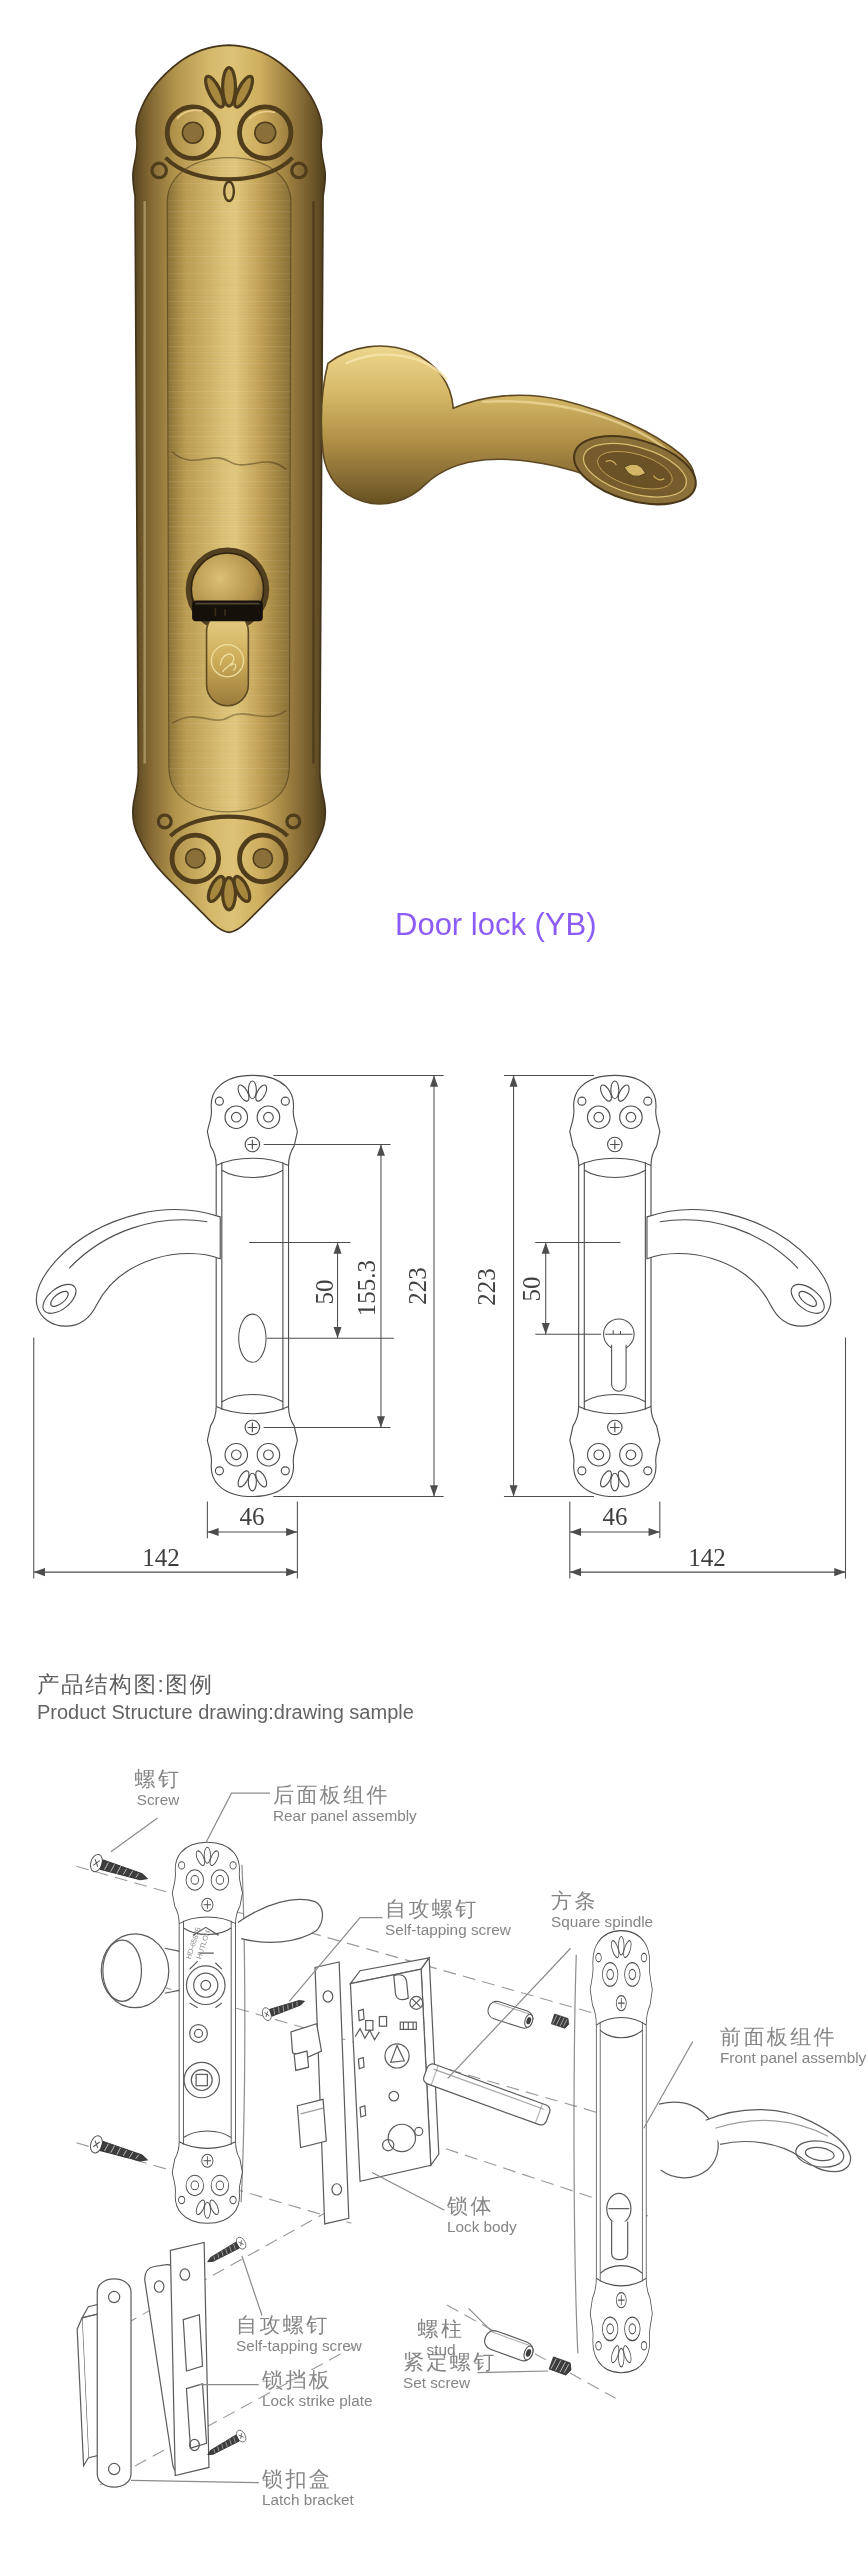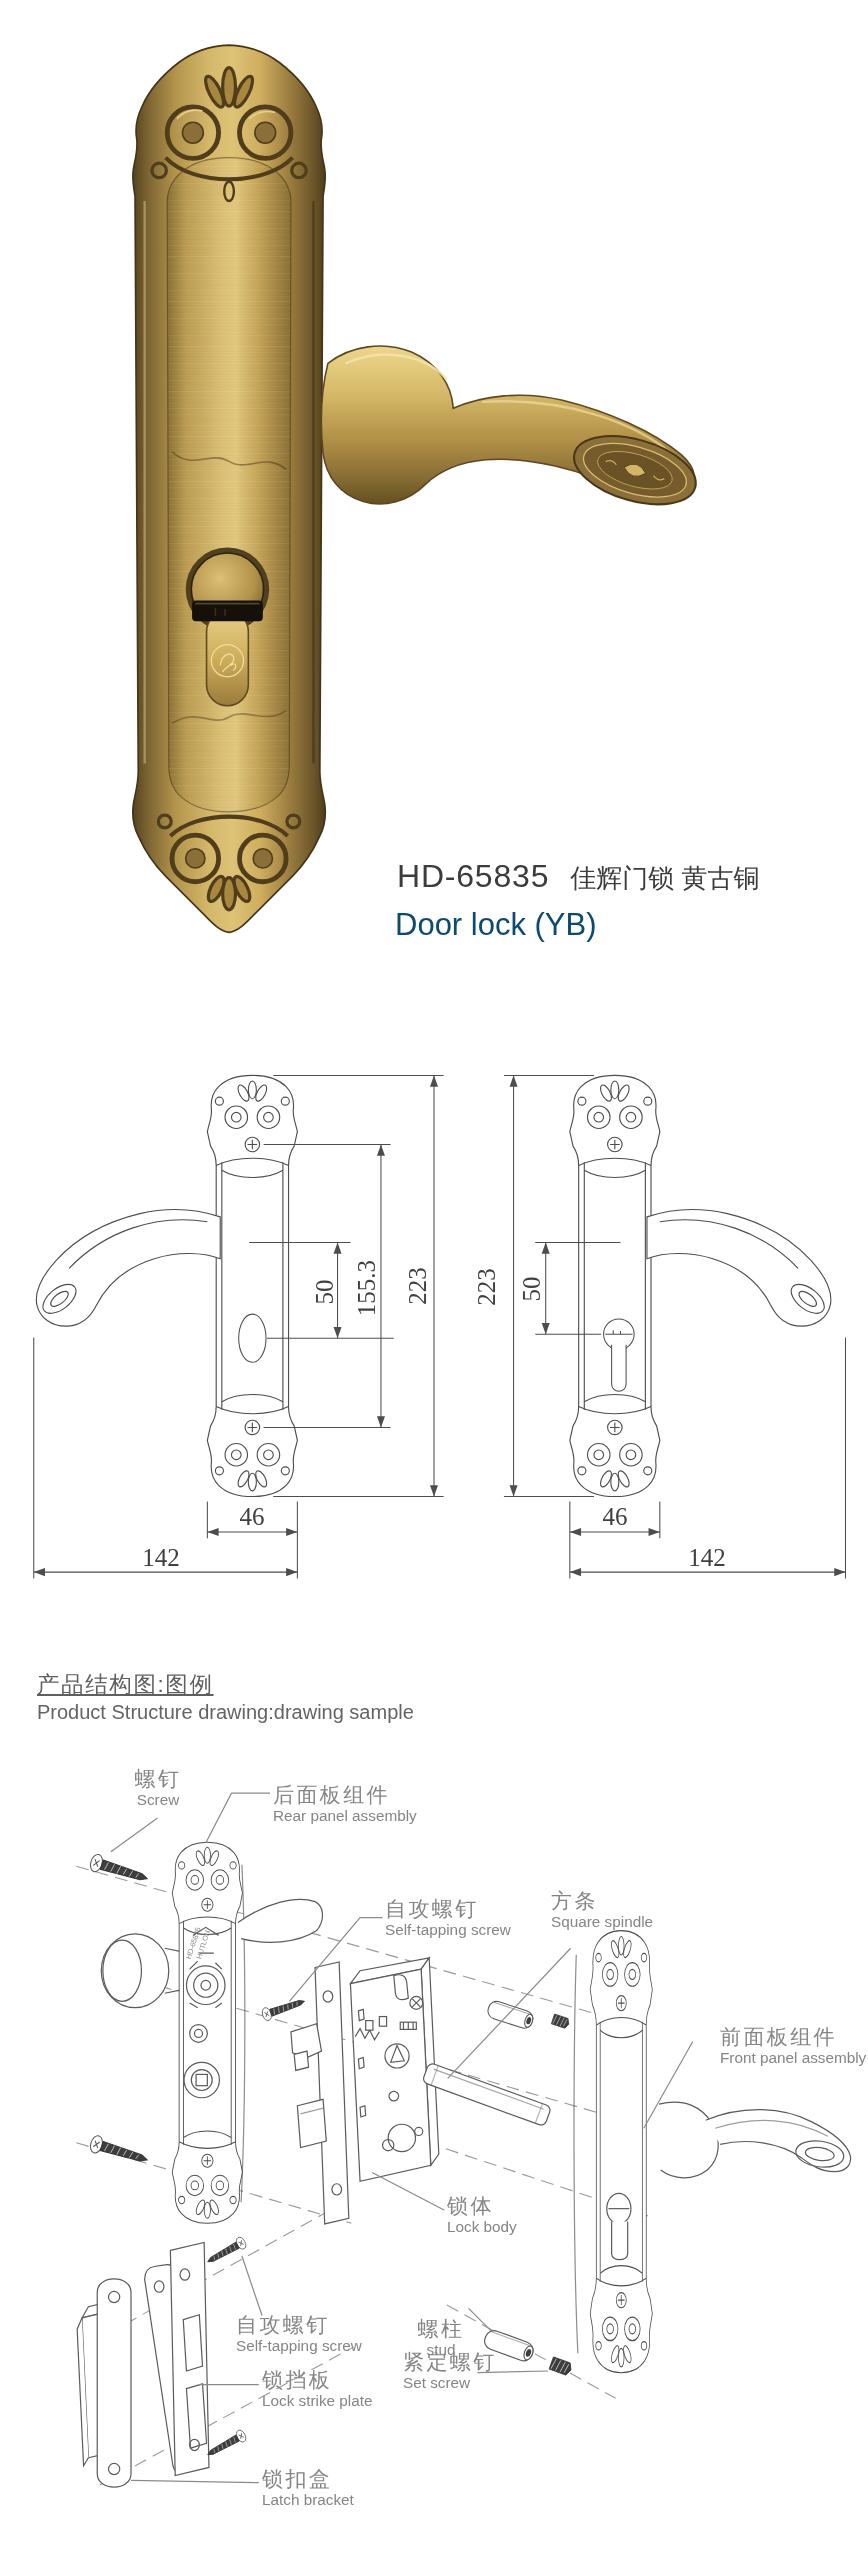--- a/index.html
+++ b/index.html
@@ -4,23 +4,23 @@
 <style>
   html,body{margin:0;padding:0;background:#fff;}
   #page{position:relative;width:868px;height:2576px;background:#fff;overflow:hidden;
         font-family:"Liberation Sans", sans-serif;}
   #art{position:absolute;left:0;top:0;}
   .abs{position:absolute;}
   
   .title-line1{left:397px;top:858px;color:#3c3c3c;white-space:nowrap;}
   .title-model{font-size:32px;letter-spacing:0.8px;}
   .title-cn{font-size:26px;margin-left:21px;}
-  .title-line2{left:395px;top:907px;color:#0c4a6e;font-size:31px;white-space:nowrap;}
+  .title-line2{left:395px;top:907px;color:#8b5cf6;font-size:31px;white-space:nowrap;}
   
-  .sec-cn{left:37px;top:1669px;font-size:22.5px;color:#5f5f5f;letter-spacing:1.6px;text-decoration:underline;}
+  .sec-cn{left:37px;top:1669px;font-size:22.5px;color:#5f5f5f;letter-spacing:1.6px;}
   .sec-en{left:37px;top:1701px;font-size:20px;color:#646464;}
   
   .dim{color:#3f3f3f;font-family:"Liberation Serif", serif;font-size:25px;white-space:nowrap;}
   .dimv{transform:translate(-50%,-50%) rotate(-90deg);}
   .dimh{transform:translate(-50%,-50%);}
   
   .plabel{color:#858585;line-height:1.12;white-space:nowrap;}
   .plabel .cn{font-size:21px;letter-spacing:2.4px;display:block;}
   .plabel .en{font-size:15.3px;letter-spacing:0;display:block;}
   .center{text-align:center;}
@@ -372,23 +372,20 @@
     <path d="M553,2750 L463,2703"></path>
     <path d="M583,2872 L612,2901"></path>
     <path d="M594,2952 L682,2950"></path>
     <path d="M326,2881 L301,2807"></path>
     <path d="M322,2967 L247,2967"></path>
     <path d="M322,3089 L163,3086"></path>
   </g>
 </g>
 </svg>
 
-<div class="abs title-line1">
-  <span class="title-model">HD-65835</span><span class="title-cn">佳辉门锁 黄古铜</span>
-</div>
 <div class="abs title-line2">Door lock (YB)</div>
 
 <span class="abs dim dimv" style="left:325px;top:1292px;">50</span>
 <span class="abs dim dimv" style="left:367px;top:1288px;">155.3</span>
 <span class="abs dim dimv" style="left:418px;top:1286px;">223</span>
 <span class="abs dim dimh" style="left:252px;top:1517px;">46</span>
 <span class="abs dim dimh" style="left:161px;top:1558px;">142</span>
 
 <span class="abs dim dimv" style="left:487px;top:1287px;">223</span>
 <span class="abs dim dimv" style="left:532px;top:1289px;">50</span>

